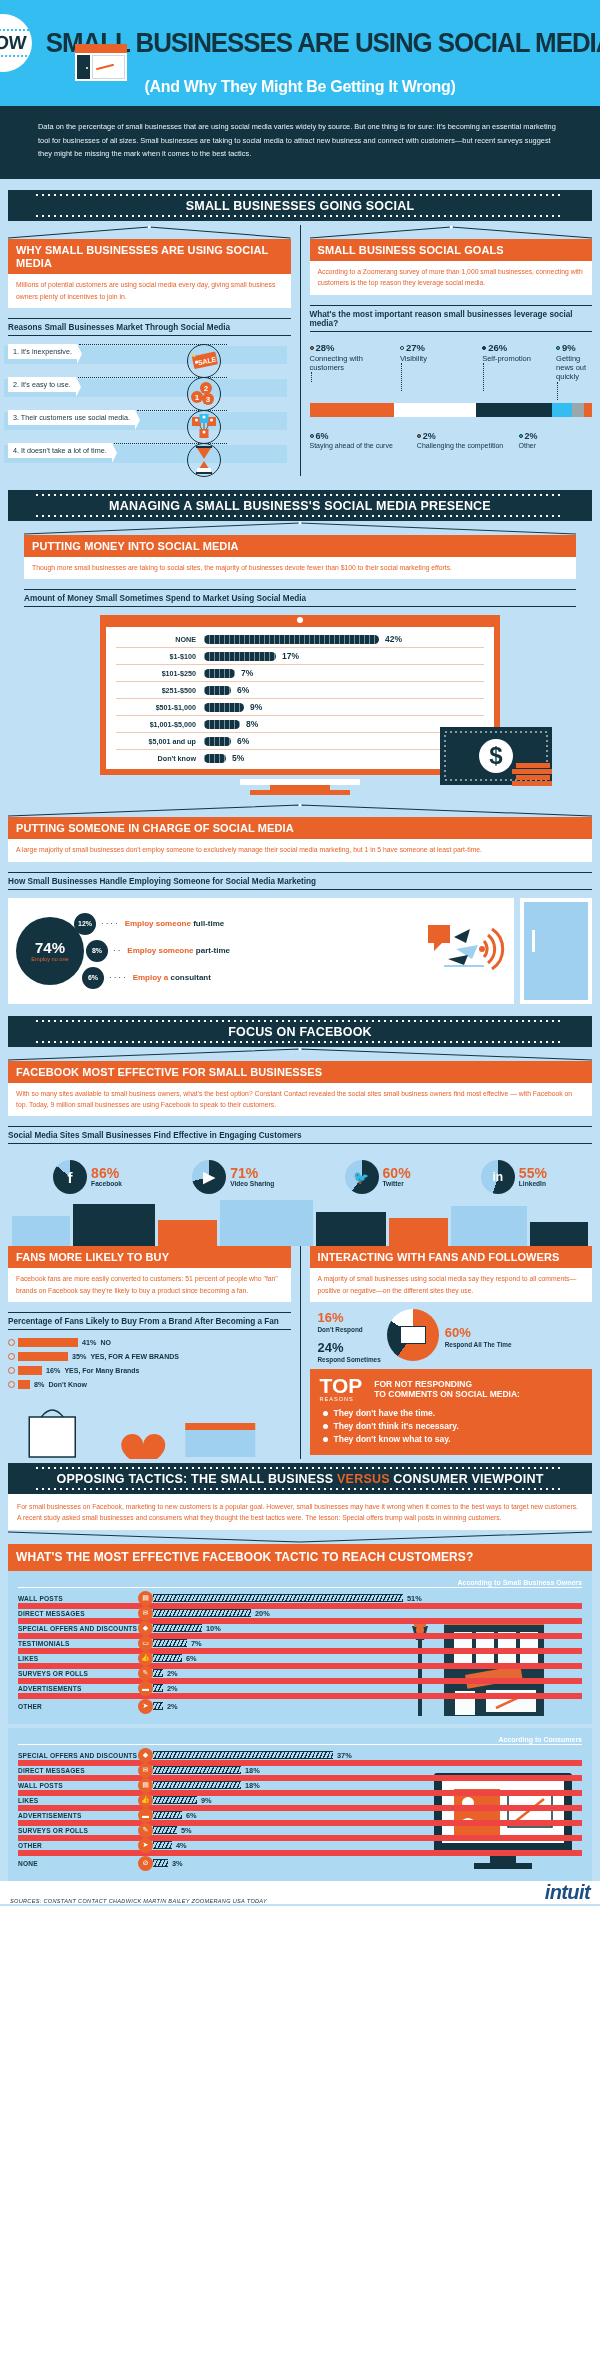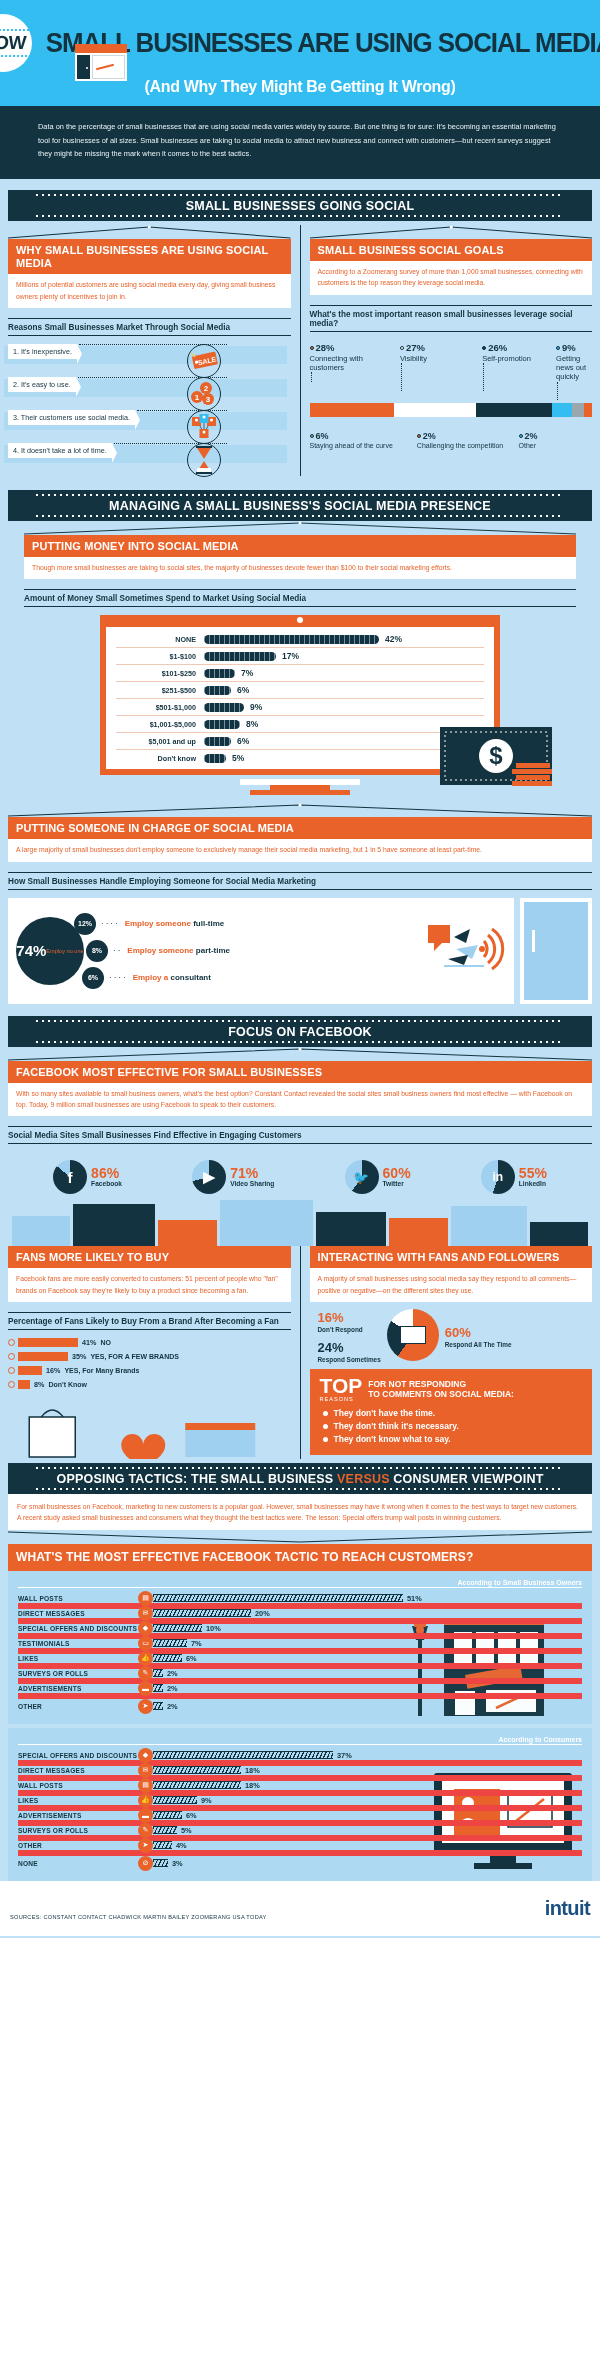--- a/index.html
+++ b/index.html
@@ -134,21 +134,21 @@
   .mlabel { width:88px; text-align:right; font-size:7.2px; font-weight:bold; padding-right:8px; }
   .mbar { height:9px; border-radius:5px; background:#12333f; position:relative; overflow:hidden; }
   .mbar:after{content:"";position:absolute;inset:0;
     background:repeating-linear-gradient(to right,rgba(191,224,245,.55) 0 1px,transparent 1px 5px);}
   .mval { font-size:8.5px; font-weight:bold; margin-left:6px; }
 
   
   .employ-card { background:#fff; padding:10px 8px; display:flex; align-items:center; }
   .big-circle {
     width:68px;height:68px;border-radius:50%;background:#12333f;color:#fff;
-    display:flex;flex-direction:row;align-items:center;justify-content:center;flex:0 0 auto;
+    display:flex;flex-direction:column;align-items:center;justify-content:center;flex:0 0 auto;
   }
   .big-circle b{font-size:15px;} .big-circle span{font-size:5.6px;color:#e8622a;}
   .emp-list { margin-left:-10px; }
   .emp-item { display:flex; align-items:center; margin:5px 0; }
   .emp-bub{width:22px;height:22px;border-radius:50%;background:#12333f;color:#fff;font-size:7px;font-weight:bold;display:flex;align-items:center;justify-content:center;}
   .emp-dots{font-size:8px;letter-spacing:2px;color:#12333f;margin:0 5px;}
   .emp-txt{font-size:8px;color:#e8622a;font-weight:bold;}
   .emp-txt i{font-style:normal;color:#12333f;}
 
   
@@ -165,21 +165,21 @@
   .fanrow .fv { font-size:7.2px; font-weight:bold; margin:0 4px; color:#12333f; }
   .fanrow .fl { font-size:7px; font-weight:bold; color:#12333f; }
   .fanrow .fc { width:7px;height:7px;border-radius:50%;border:1.4px solid #e8622a;margin-right:3px;flex:0 0 auto;}
 
   
   .interact { display:flex; align-items:center; gap:6px; padding:6px 8px; }
   .inum b{font-size:13px;color:#e8622a;} .inum span{font-size:6.4px;display:block;color:#12333f;font-weight:bold;}
   .inum2 b{font-size:13px;color:#12333f;} .inum2 span{font-size:6.4px;display:block;color:#12333f;font-weight:bold;}
 
   .top-reasons { background:#e8622a; padding:8px 10px; color:#fff; }
-  .tr-head { display:flex; align-items:center; gap:6px; }
+  .tr-head { display:flex; align-items:center; gap:12px; }
   .tr-head .big { font-size:21px; font-weight:bold; line-height:.9; }
   .tr-head .sm { font-size:5.6px; letter-spacing:1px; }
   .tr-head .rt { font-size:8.5px; font-weight:bold; line-height:1.25; }
   .tr-list { margin-top:6px; }
   .tr-list li { list-style:none; font-size:8.5px; font-weight:bold; margin:3px 0 3px 14px; position:relative; }
   .tr-list li:before{content:"";position:absolute;left:-11px;top:3px;width:5px;height:5px;border-radius:50%;background:#fff;}
 
   
   .tactic-panel { background:#aed9f2; padding:8px 10px 10px; position:relative; }
   .tactic-panel + .tactic-panel { margin-top:4px; }
@@ -187,21 +187,21 @@
          border-bottom:1px solid #fff; padding-bottom:1px; margin-bottom:6px; }
   .trow { display:flex; align-items:center; height:15px; border-bottom:6px solid #ef4444; }
   .tlab { width:120px; font-size:6.6px; font-weight:bold; color:#12333f; letter-spacing:.2px; }
   .ticon { width:15px;height:15px;border-radius:50%;background:#e8622a;flex:0 0 auto;
            display:flex;align-items:center;justify-content:center;color:#fff;font-size:7px;}
   .tbar { height:8px; background:repeating-linear-gradient(115deg,#12333f 0 1.2px,#aed9f2 1.2px 3.4px);
           border-top:1px solid #12333f;border-bottom:1px solid #12333f; }
   .tval { font-size:7.4px; font-weight:bold; margin-left:4px; color:#12333f; }
 
   
-  .footer { background:#fff; padding:16px 10px; display:flex; align-items:flex-end; justify-content:space-between; }
+  .footer { background:#fff; padding:0 10px; display:flex; align-items:flex-end; justify-content:space-between;font-style:italic; }
   .sources { font-size:5.6px; color:#12333f; letter-spacing:.3px; }
   .logo { font-size:20px; font-weight:bold; color:#1c4f82; letter-spacing:-.6px; }
 </style>
 </head>
 <body>
 
 <div class="page">
 
   <div class="hero">
     <div class="hero-row">

